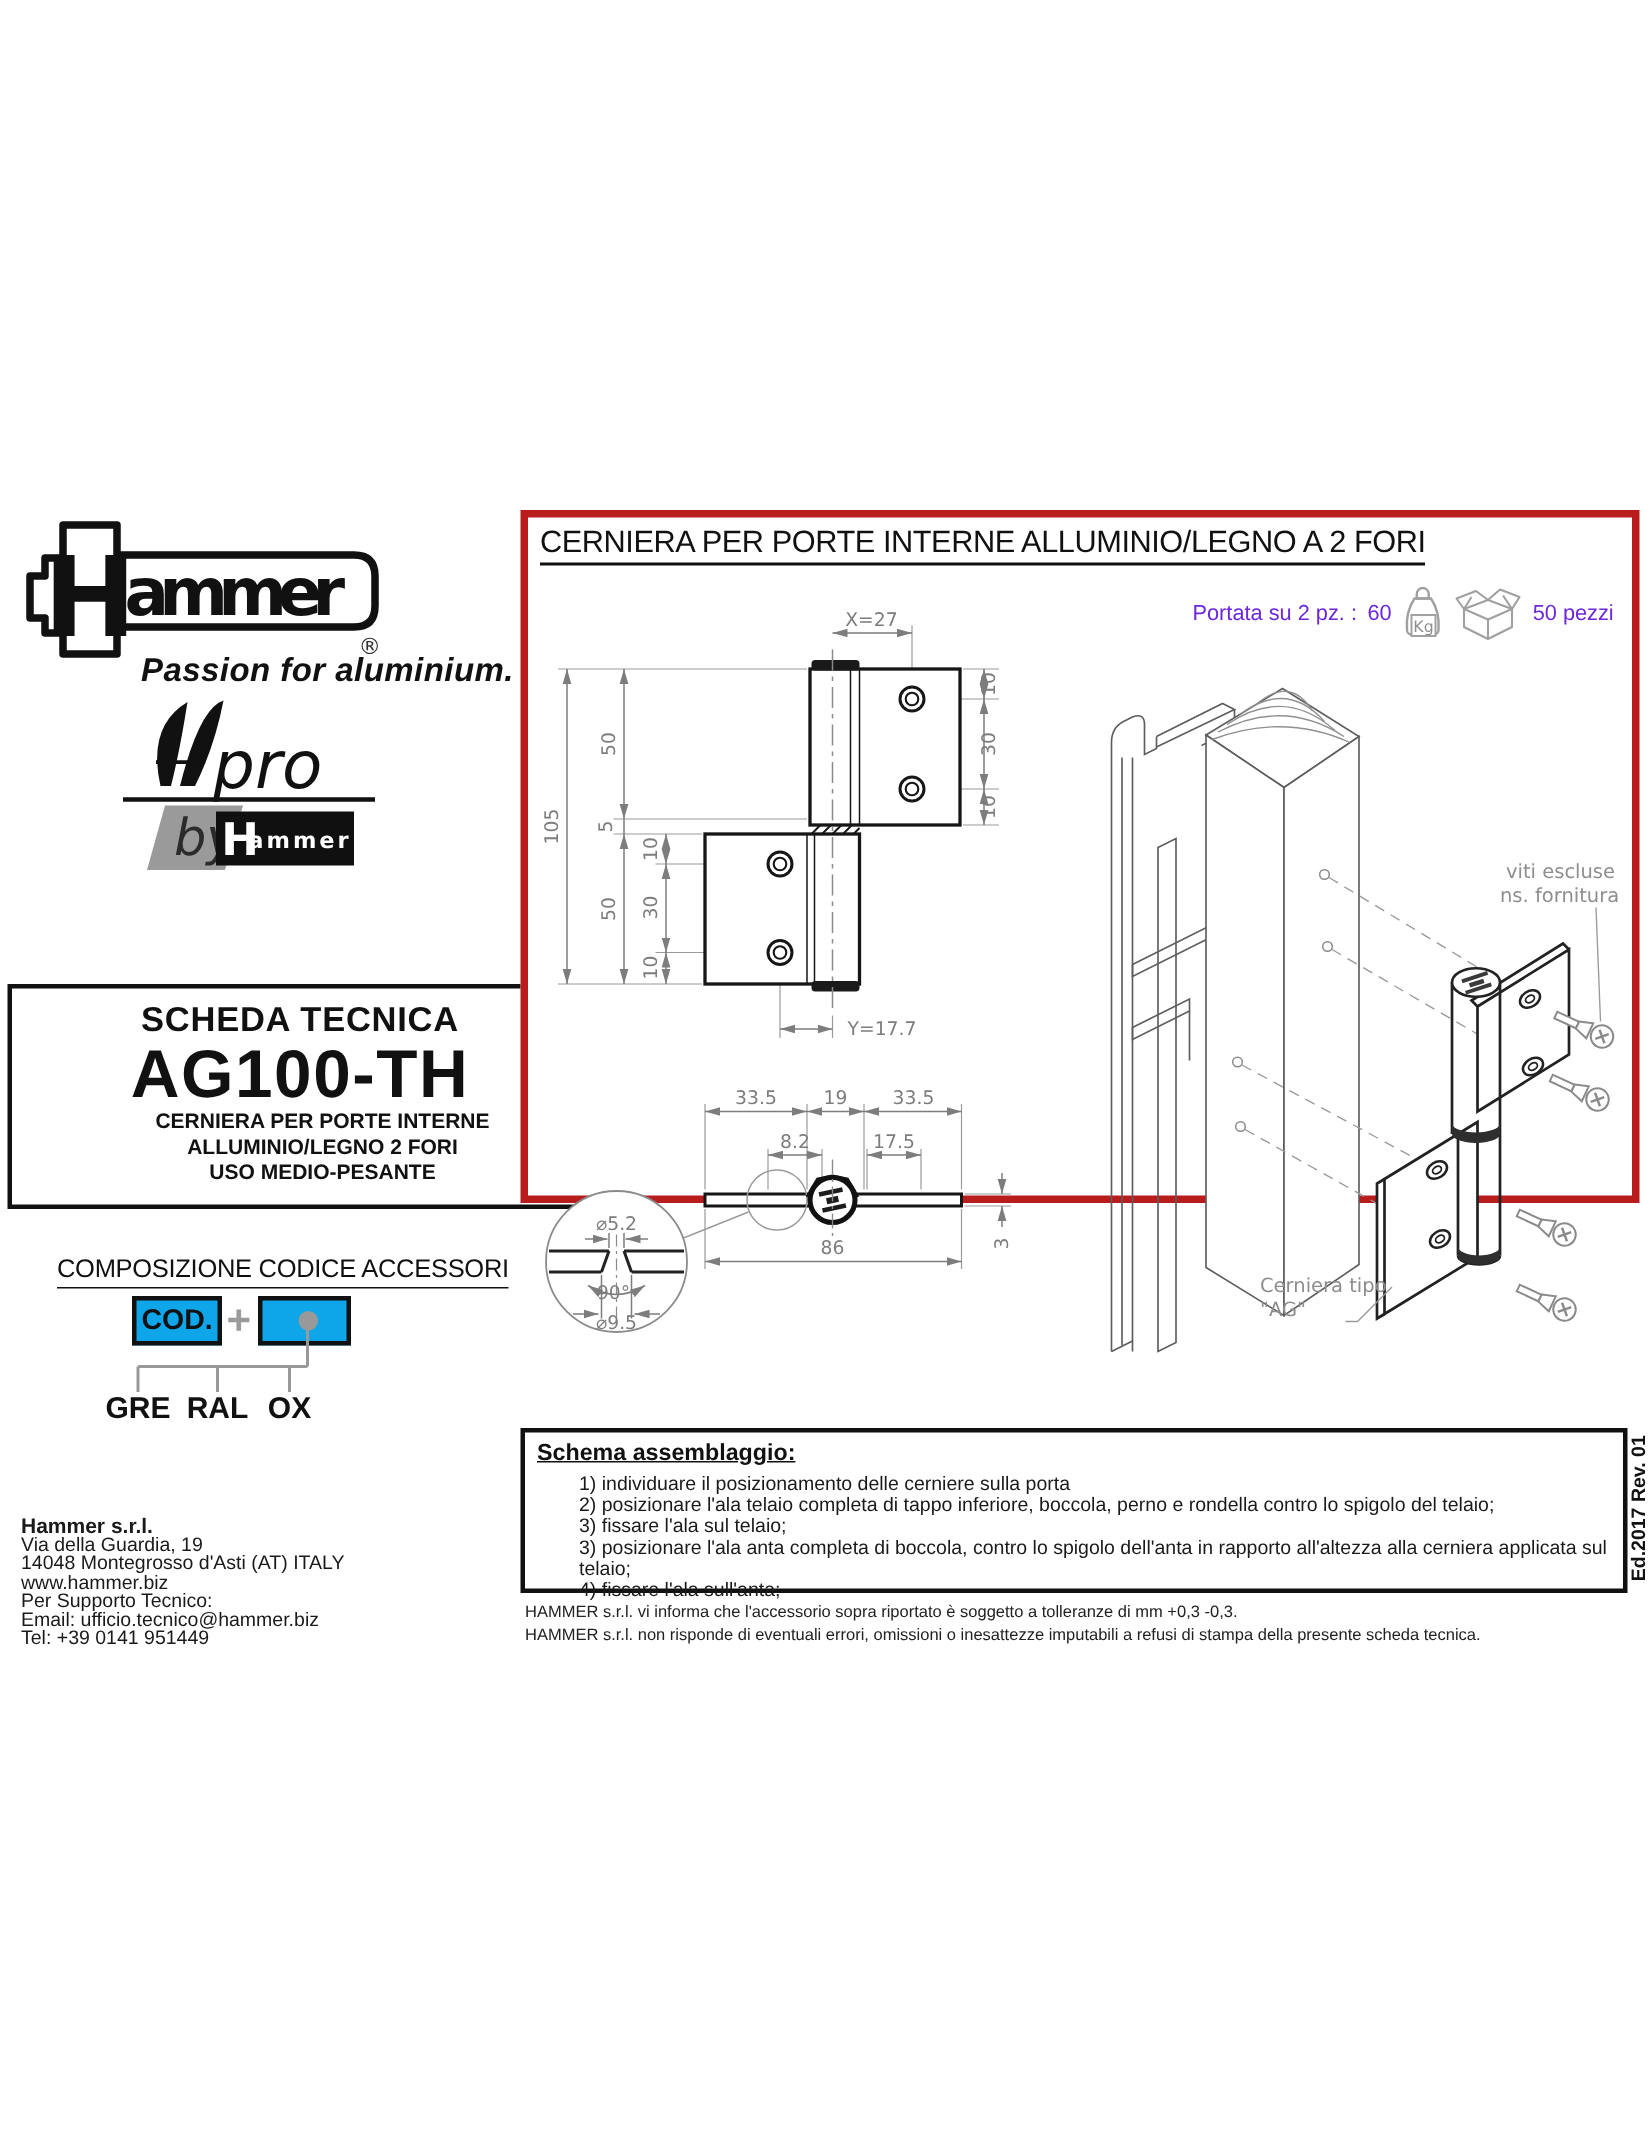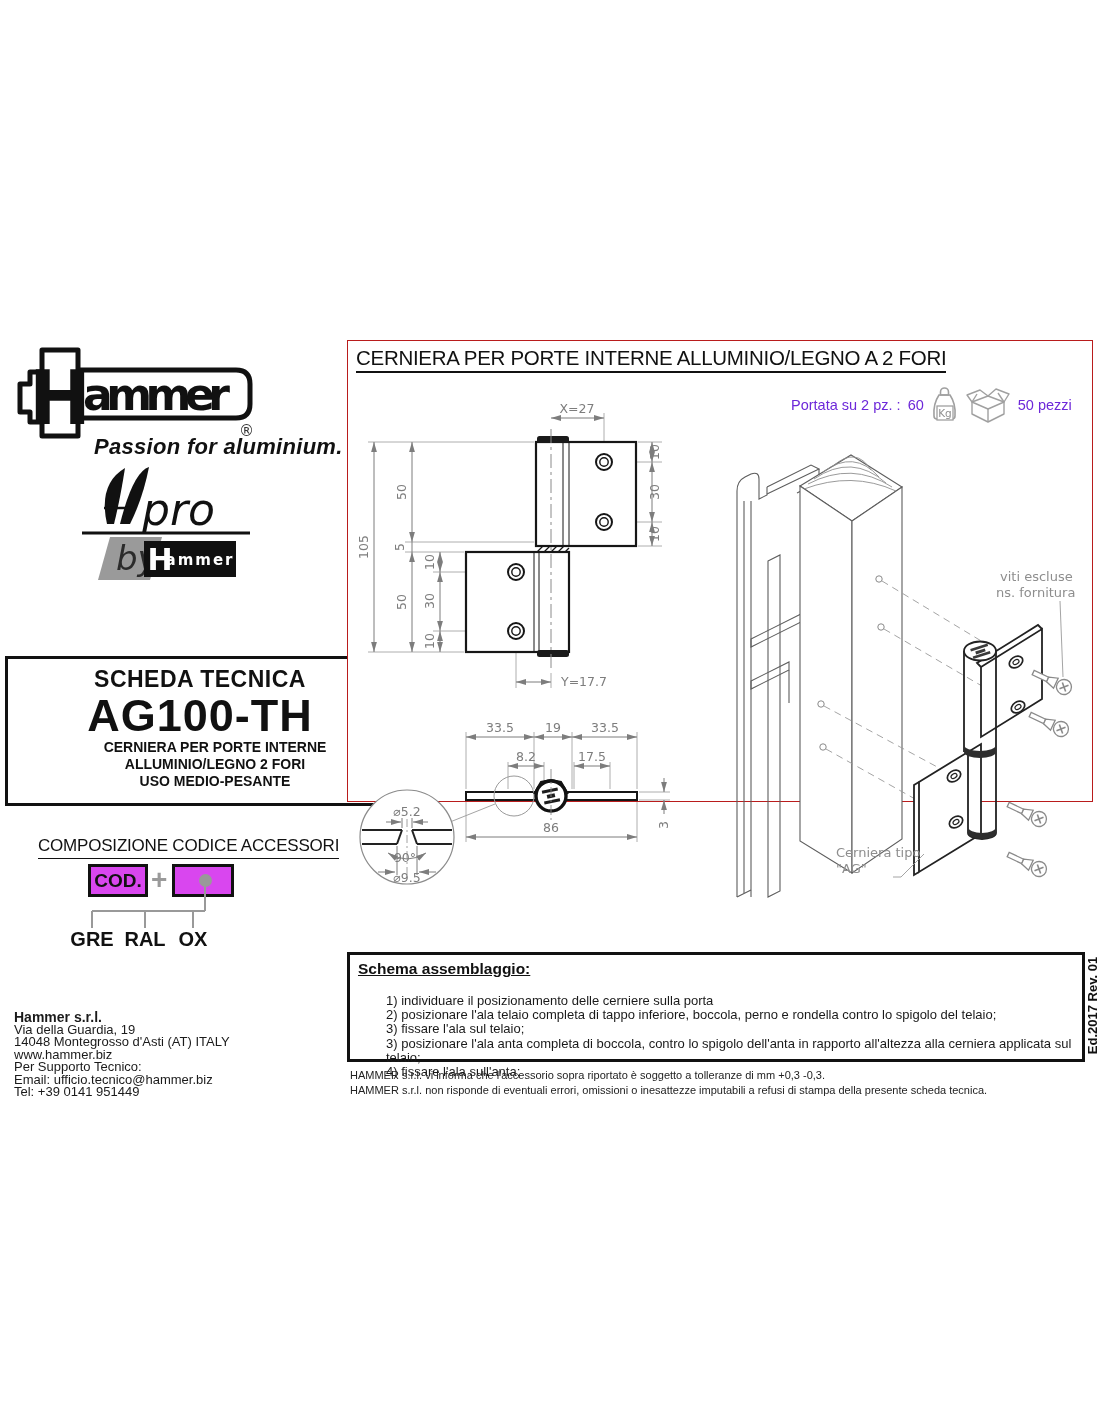--- a/index.html
+++ b/index.html
@@ -18,39 +18,39 @@
   }
   .sheet-box .hdr { font-size:23px; font-weight:bold; letter-spacing:.5px; }
   .sheet-box .code { font-size:45px; font-weight:bold; line-height:1.02; letter-spacing:1px; }
   .sheet-box .desc { font-size:14px; font-weight:bold; line-height:1.22;padding-left:30px; }
   .comp-title {
     left:38px; top:836px; font-size:17px; letter-spacing:-.2px;
     border-bottom:1.6px solid #111; padding-bottom:2px; color:#111;
   }
   .cod-box {
     width:60px; height:33px; border:3px solid #111; text-align:center;
-    font-weight:bold; font-size:19px; line-height:27px; background:#d946ef;
+    font-weight:bold; font-size:19px; line-height:27px; background:#0ea5e9;
   }
   .plus { color:#9a9a9a; font-size:28px; font-weight:bold; }
   .dot { width:13px; height:13px; border-radius:50%; background:#999; }
   .opt { font-weight:bold; font-size:20px; width:50px; text-align:center; }
   .company { left:14px; top:995px; font-size:13px; line-height:12.5px; color:#1a1a1a; }
   .company .nm { font-weight:bold; font-size:14px;margin-top:16px; }
 
   
-  .draw-box { left:347px; top:340px; width:746px; height:462px; border:1px solid #b91c1c; background:#fff; }
+  .draw-box { left:347px; top:340px; width:746px; height:462px; border:5px solid #b91c1c; background:#fff; }
   .draw-title {
     left:8px; top:5px; display:inline-block; font-size:20.5px; letter-spacing:-.3px;
     border-bottom:2px solid #111; padding-bottom:1px; white-space:nowrap;
   }
   .capacity { left:443px; top:44px; display:flex; align-items:center; gap:7px; color:#6d28d9; font-size:14.5px; white-space:nowrap;text-align:right; }
 
   
   .asm-box { left:347px; top:952px; width:738px; height:110px; border:3px solid #111; padding:5px 8px; }
-  .asm-title { font-weight:bold; font-size:15.5px; text-decoration:underline; margin-bottom:16px; }
+  .asm-title { font-weight:bold; font-size:15.5px; text-decoration:underline; margin-bottom:4px; }
   .asm-step { font-size:13px; line-height:14.2px; color:#1a1a1a;margin-left:28px; }
 
   .footnotes { left:350px; top:1068px; font-size:11px; line-height:15px; color:#222; }
   .edition {
     left:1026px; top:998px; width:132px; height:15px; text-align:center;
     font-weight:bold; font-size:13px; transform:rotate(-90deg); white-space:nowrap;
   }
 
   svg text { font-family:"DejaVu Sans", sans-serif; }
   .dimtxt { font-size:12.5px; fill:#7d7d7d; }

